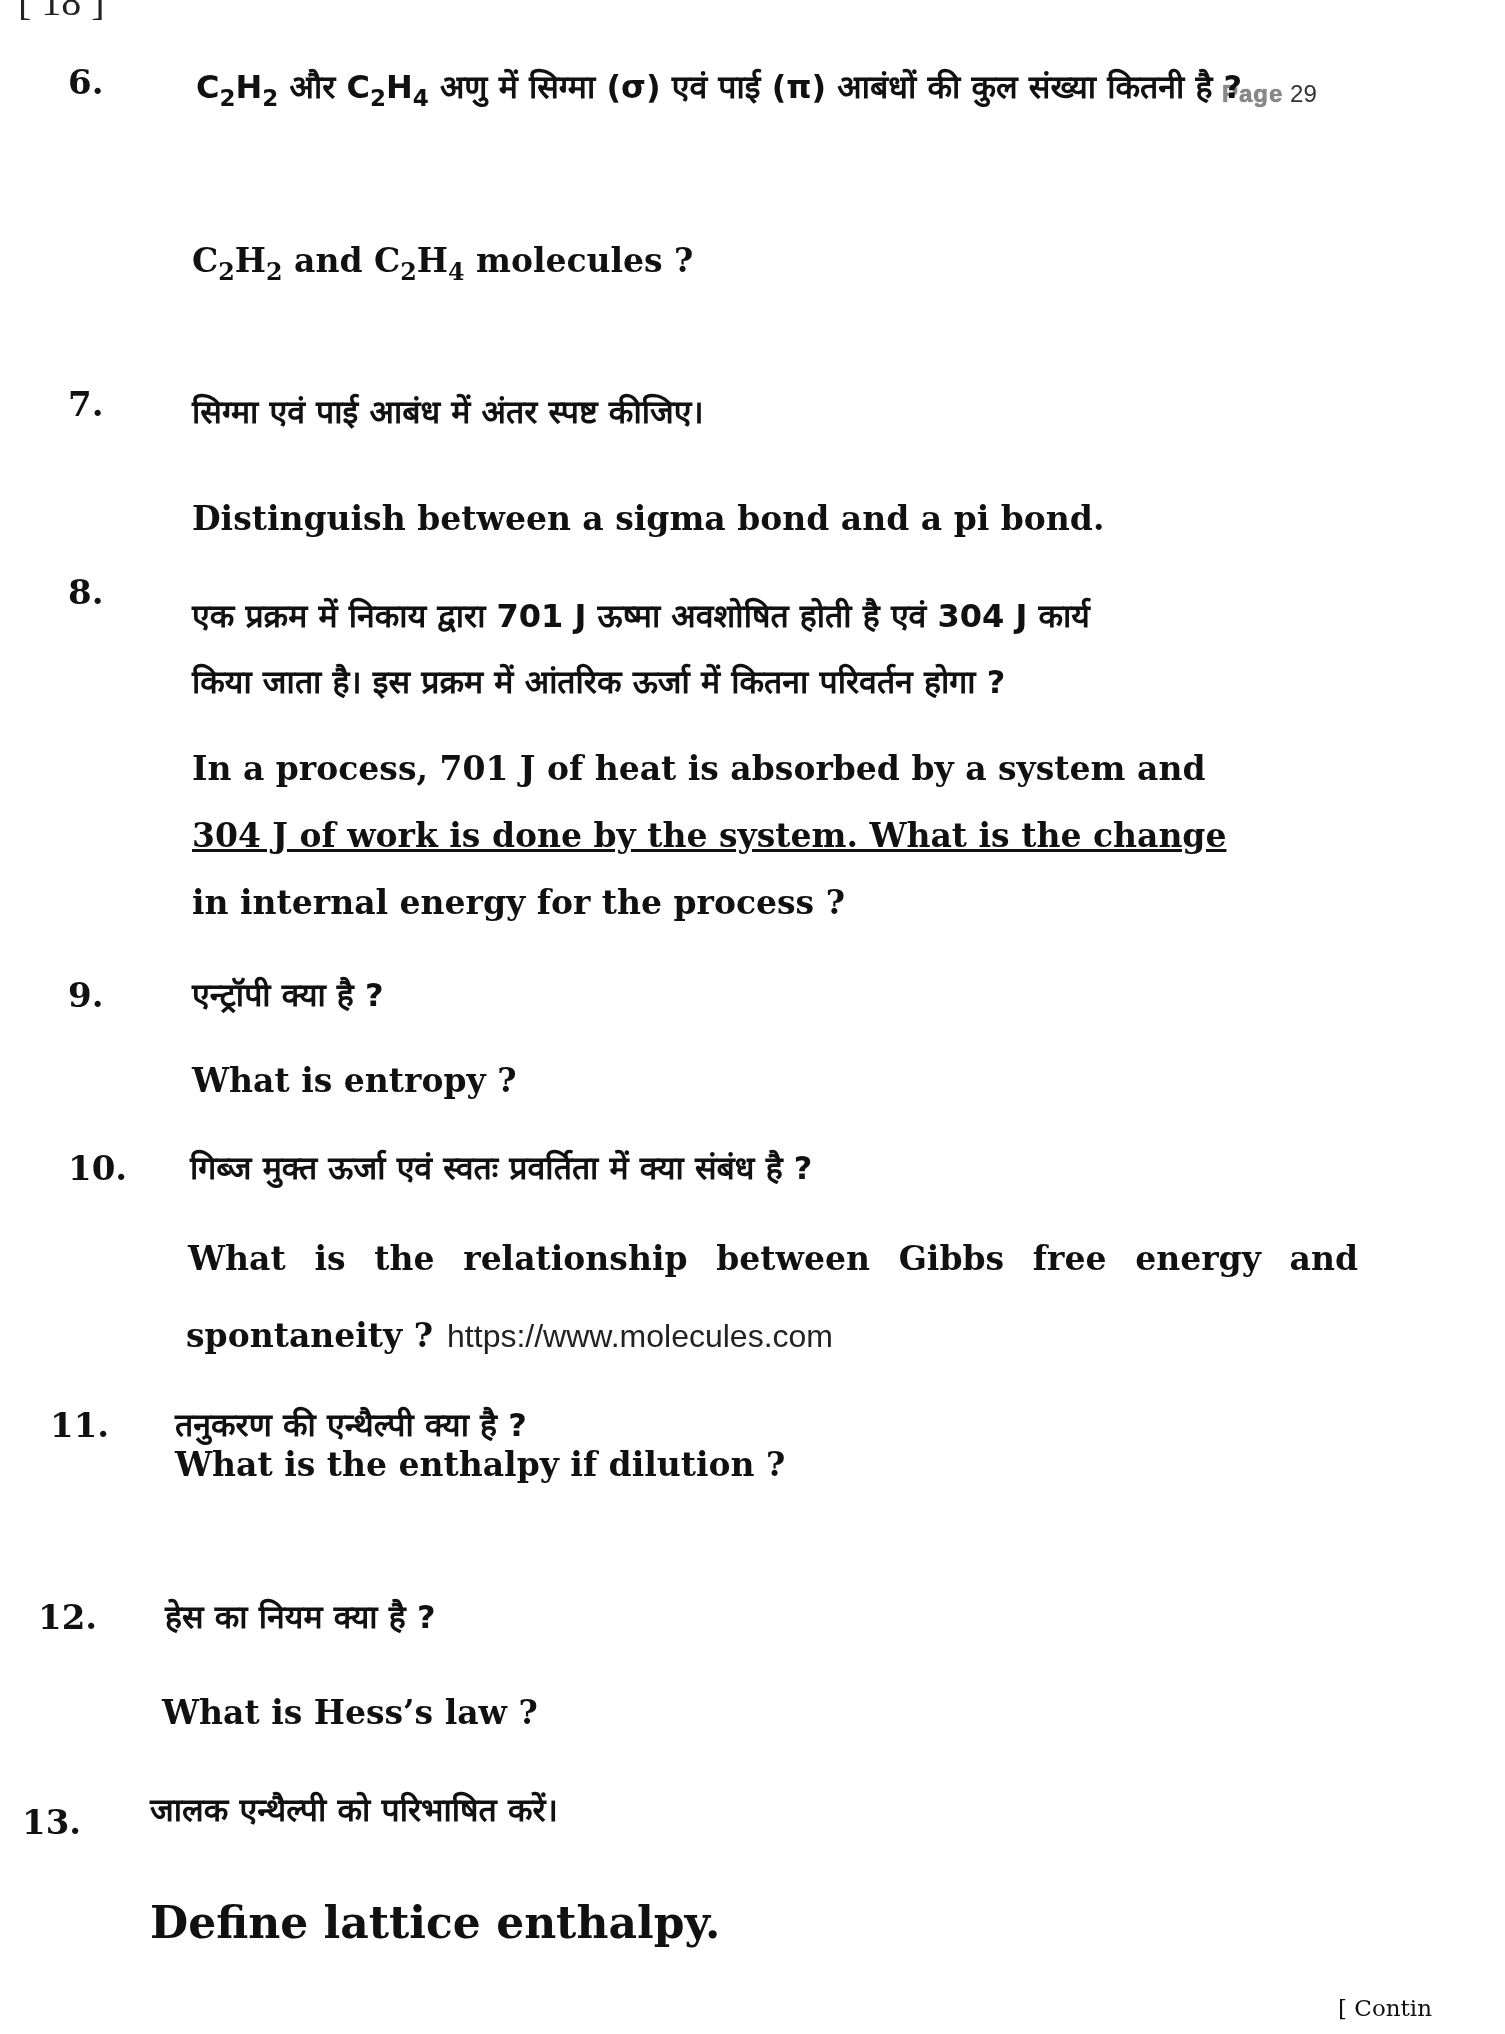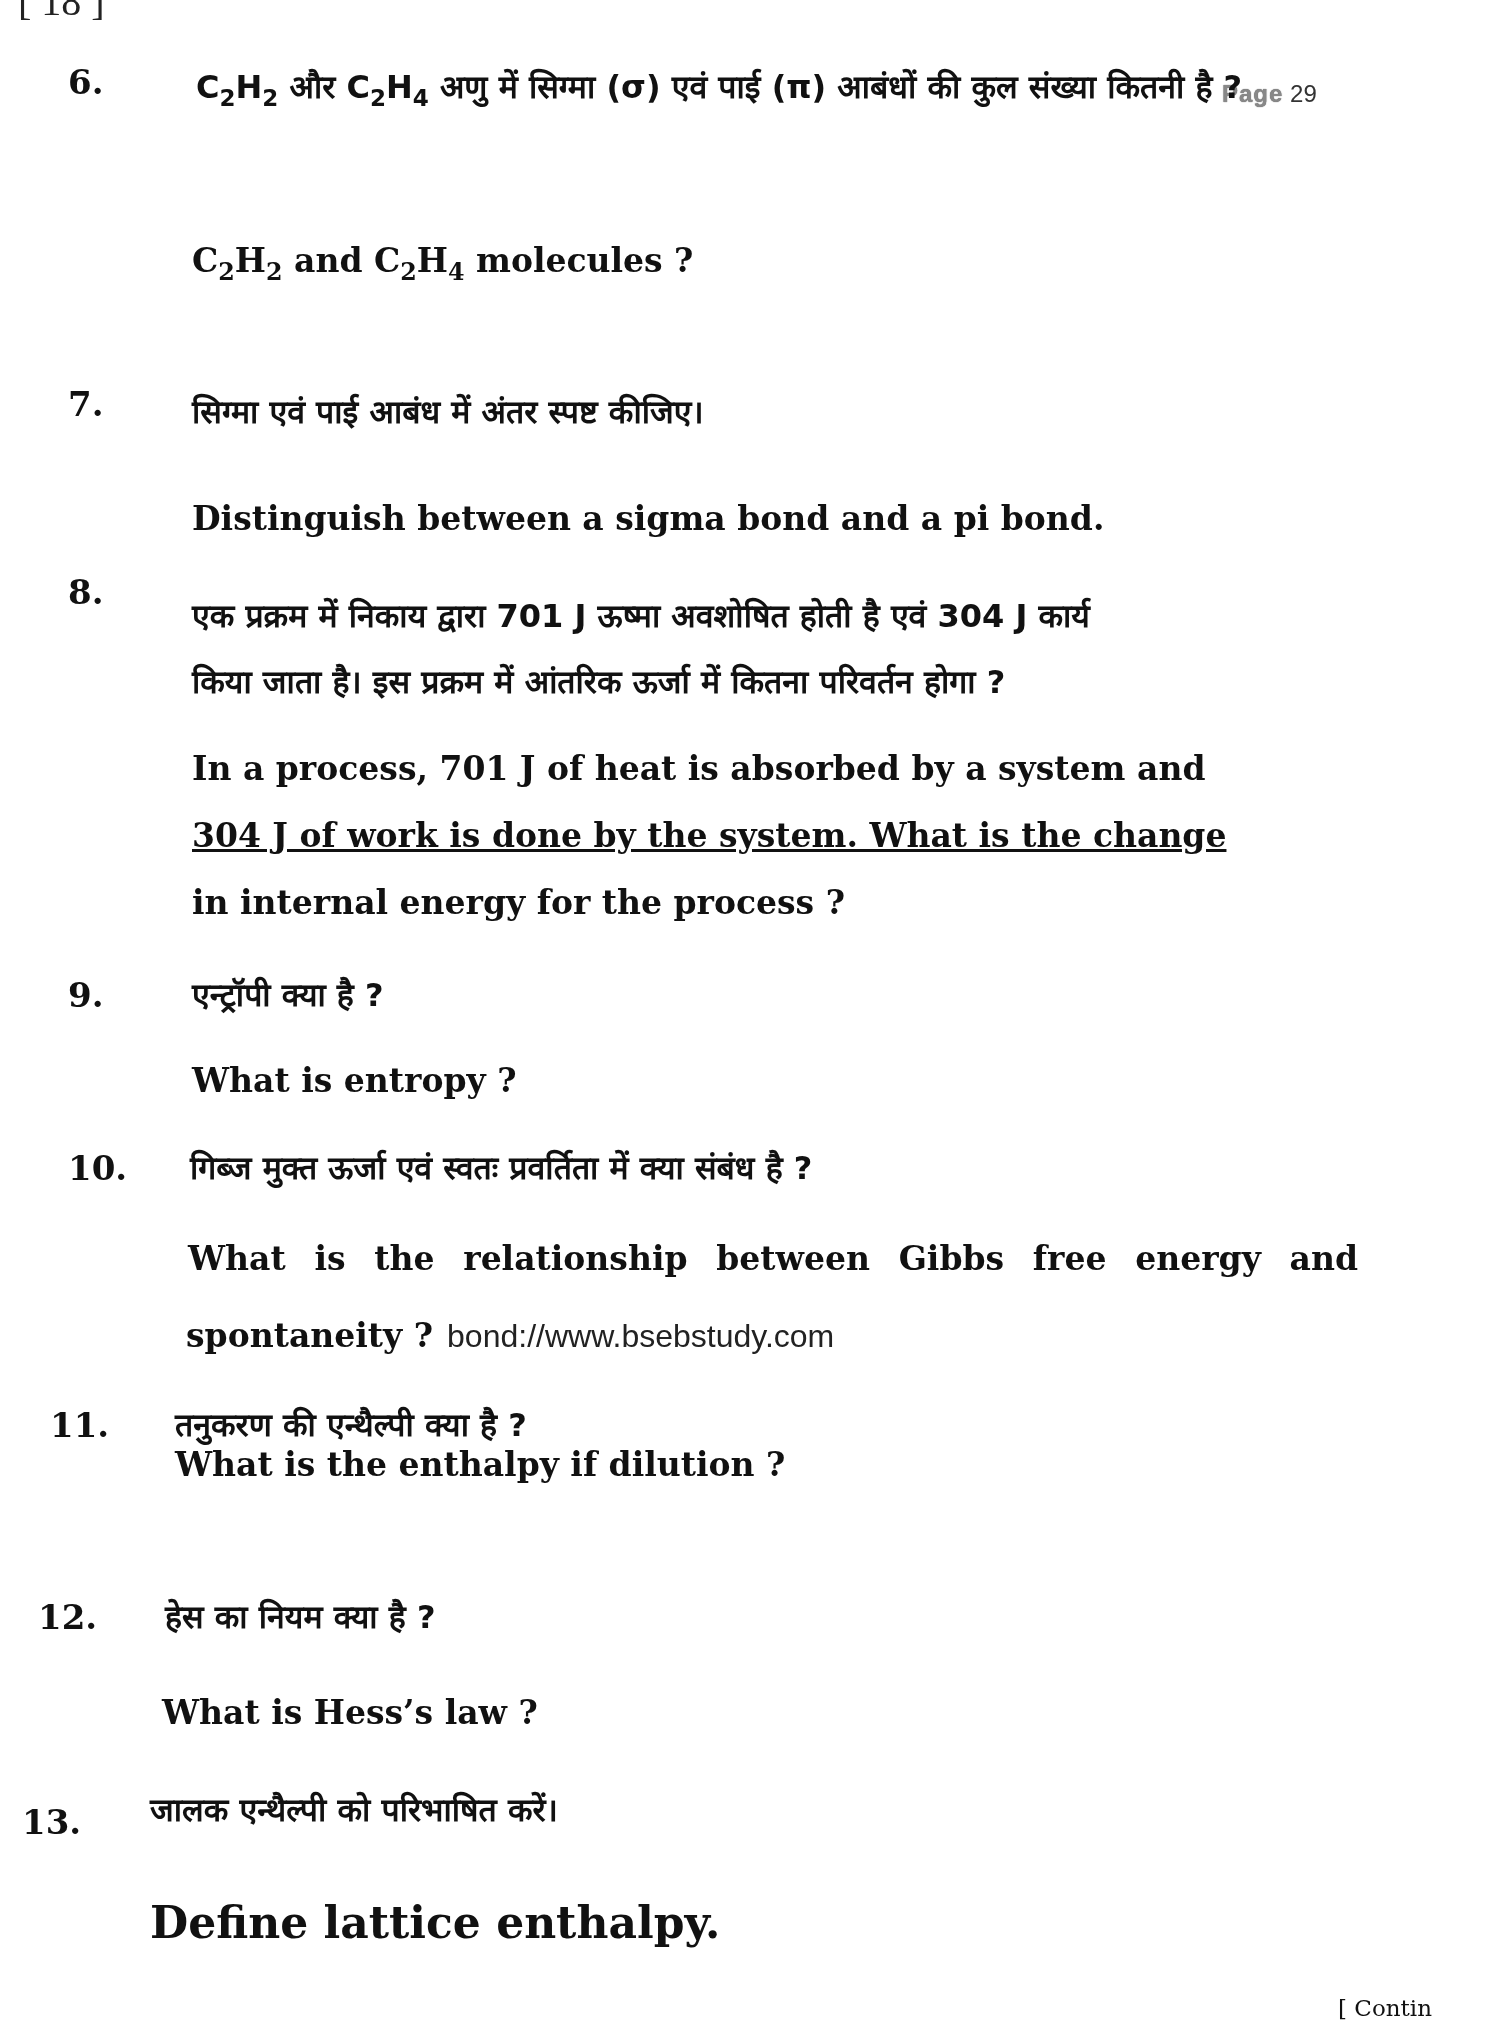--- a/index.html
+++ b/index.html
@@ -78,21 +78,21 @@
 <div class="q en" style="left:192px; top:882px;text-align:center;">in internal energy for the process ?</div>
 
 <div class="qnum" style="left:68px; top:975px;">9.</div>
 <div class="q hi" style="left:192px; top:975px;">एन्ट्रॉपी क्या है ?</div>
 <div class="q en" style="left:192px; top:1060px;">What is entropy ?</div>
 
 <div class="qnum" style="left:68px; top:1148px;">10.</div>
 <div class="q hi" style="left:190px; top:1148px;">गिब्ज मुक्त ऊर्जा एवं स्वतः प्रवर्तिता में क्या संबंध है ?</div>
 <div class="q en" style="left:188px; top:1238px; width:1170px; text-align:justify; text-align-last:justify;">What is the relationship between Gibbs free energy and</div>
 <div class="q en" style="left:186px; top:1315px;">
-  <span>spontaneity ?</span><span class="url">bond://www.bsebstudy.com</span>
+  <span>spontaneity ?</span><span class="url">https://www.molecules.com</span>
 </div>
 
 <div class="qnum" style="left:50px; top:1405px;">11.</div>
 <div class="q hi" style="left:175px; top:1405px;">तनुकरण की एन्थैल्पी क्या है ?</div>
 <div class="q en" style="left:175px; top:1444px;">What is the enthalpy if dilution ?</div>
 
 <div class="qnum" style="left:38px; top:1597px;">12.</div>
 <div class="q hi" style="left:165px; top:1597px;">हेस का नियम क्या है ?</div>
 <div class="q en" style="left:162px; top:1692px;">What is Hess’s law ?</div>
 

